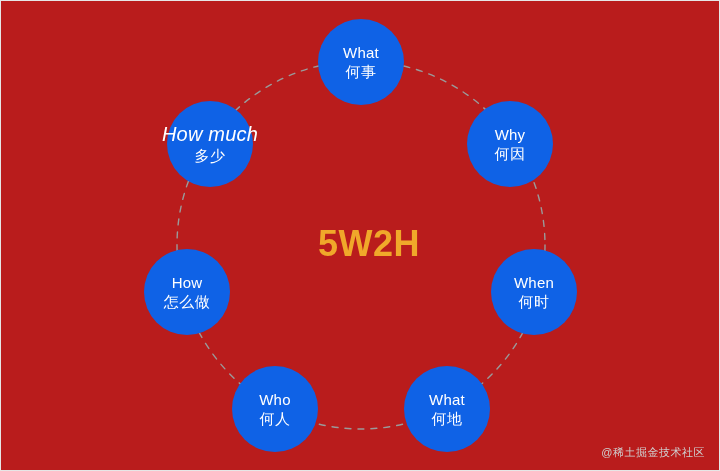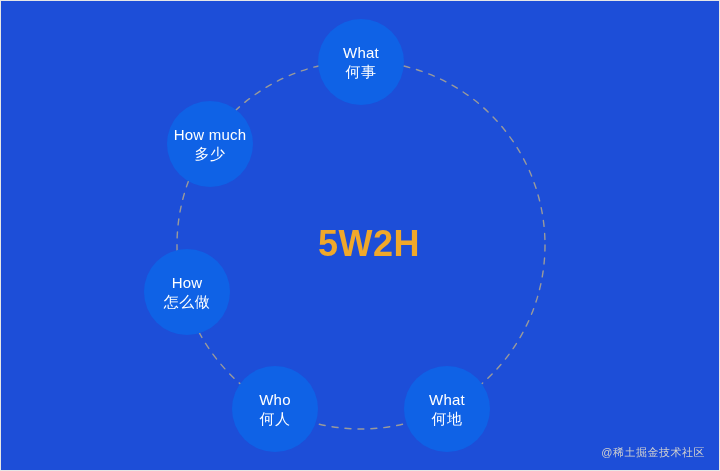--- a/index.html
+++ b/index.html
@@ -10,21 +10,21 @@
   body {
     width: 720px;
     height: 471px;
     font-family: "Liberation Sans", "DejaVu Sans", sans-serif;
   }
   #canvas {
     position: relative;
     width: 720px;
     height: 471px;
     box-sizing: border-box;
-    background: #1d4ed8;
+    background: #b91c1c;
     border: 1px solid #e6e6e6;
     overflow: hidden;
   }
   #ring-svg {
     position: absolute;
     left: 0;
     top: 0;
     width: 720px;
     height: 471px;
   }
@@ -47,23 +47,24 @@
     letter-spacing: 0.2px;
     white-space: nowrap;
   }
   .node .zh {
     font-size: 15px;
     letter-spacing: 0.5px;
     white-space: nowrap;
     margin-top: 1px;
   }
   .node.wide .en {
-    font-size: 15px;
+    font-size: 20px;
     margin-left: -6px;
     margin-right: -6px;
+    font-style: italic;
   }
   #center-title {
     position: absolute;
     left: 8px;
     width: 720px;
     top: 222px;
     text-align: center;
     font-size: 36px;
     font-weight: bold;
     color: #f0a82a;
@@ -86,21 +87,29 @@
 
   <svg id="ring-svg" viewBox="0 0 720 471" xmlns="http://www.w3.org/2000/svg">
     <circle cx="360" cy="244" r="184" fill="none" stroke="#9a9a9a" stroke-width="1.4" stroke-dasharray="6 7" stroke-linecap="round"></circle>
   </svg>
 
   <div class="node" id="node-what" style="left: 317px; top: 18px; background: rgb(15, 98, 230);">
     <span class="en">What</span>
     <span class="zh">何事</span>
   </div>
 
+  <div class="node" id="node-why" style="left: 466px; top: 100px; background: rgb(15, 98, 230);">
+    <span class="en">Why</span>
+    <span class="zh">何因</span>
+  </div>
 
+  <div class="node" id="node-when" style="left: 490px; top: 248px; background: rgb(15, 98, 230);">
+    <span class="en">When</span>
+    <span class="zh">何时</span>
+  </div>
 
   <div class="node" id="node-where" style="left: 403px; top: 365px; background: rgb(15, 98, 230);">
     <span class="en">What</span>
     <span class="zh">何地</span>
   </div>
 
   <div class="node" id="node-how" style="left: 143px; top: 248px; background: rgb(15, 98, 230);">
     <span class="en">How</span>
     <span class="zh">怎么做</span>
   </div>

